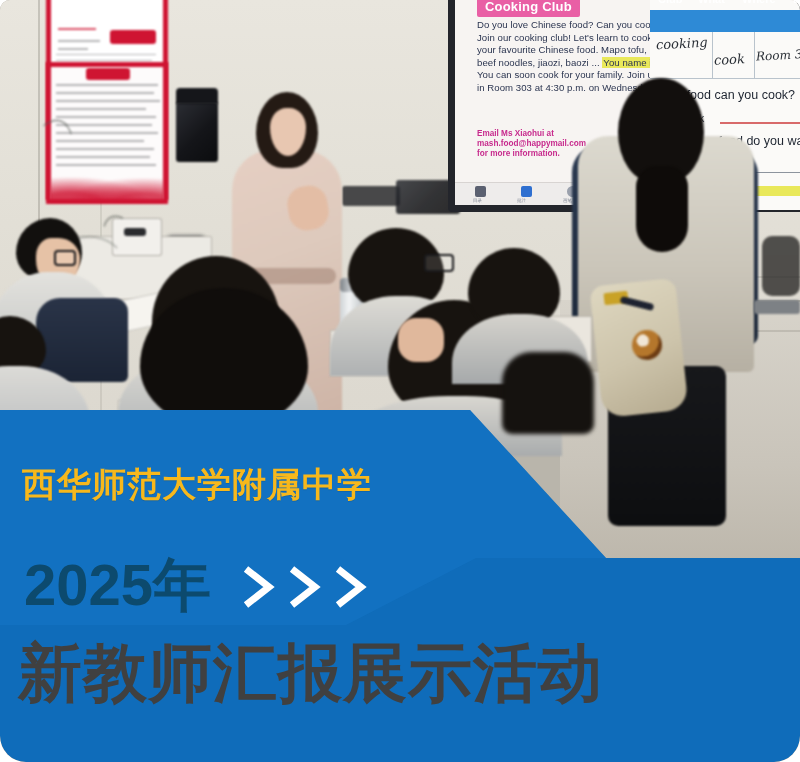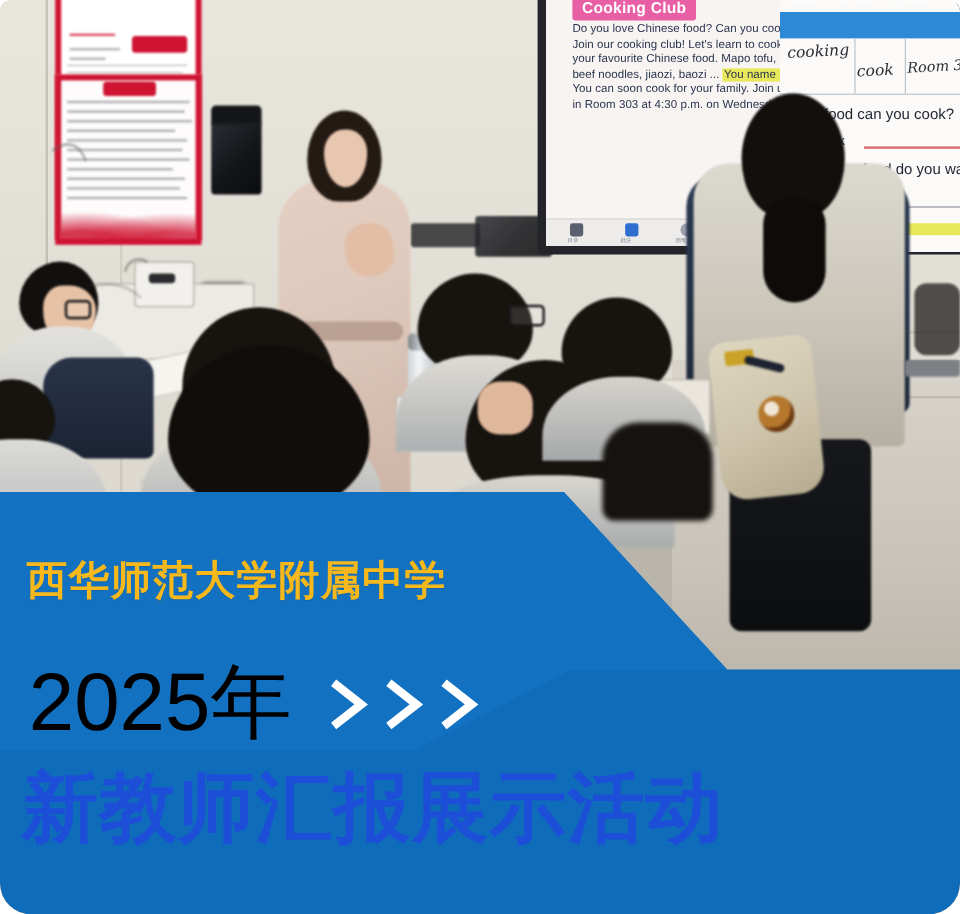--- a/index.html
+++ b/index.html
@@ -442,39 +442,39 @@
   }
   .year-row {
     position: absolute;
     left: 24px; top: 554px;
     display: flex;
     align-items: center;
     gap: 30px;
     white-space: nowrap;
   }
   .year {
-    color: #000000;
-    font-size: 68px;
-    font-weight: normal;
+    color: #0c4a6e;
+    font-size: 58px;
+    font-weight: bold;
     letter-spacing: 0px;
     line-height: 62px;
   }
   .chevrons {
     display: flex;
     align-items: center;
     gap: 12px;
     margin-top: 4px;
   }
   .chev {
     display: block;
   }
   .main-title {
     position: absolute;
     left: 18px; top: 634px;
-    color: #1d4ed8;
+    color: #404040;
     font-size: 64px;
     font-weight: bold;
     letter-spacing: 1px;
     line-height: 78px;
     white-space: nowrap;
   }
 </style>
 </head>
 <body>
 
@@ -530,20 +530,25 @@
 
     <div class="screen">
       <div class="slide">
 
         <div class="slide-tab">Cooking Club</div>
 
         <div class="slide-body">
           <span>Do you love Chinese food? Can you cook? Join our cooking club! Let's learn to cook your favourite Chinese food. Mapo tofu, beef noodles, jiaozi, baozi ... </span><span class="hl">You name it!</span><span> You can soon cook for your family. Join us in Room 303 at 4:30 p.m. on Wednesdays.</span>
         </div>
 
+        <div class="slide-email">
+          <div>Email Ms Xiaohui at</div>
+          <div>mash.food@happymail.com</div>
+          <div>for more information.</div>
+        </div>
 
         <div class="slide-doodle"></div>
         <div class="slide-pan"></div>
         <div class="slide-green"></div>
 
         <div class="slide-bar">
           <span class="bar-ico" style="left:20px;"></span>
           <span class="bar-lbl" style="left:18px;">目录</span>
           <span class="bar-ico" style="left:66px;background:#2e6fd0;"></span>
           <span class="bar-lbl" style="left:62px;">批注</span>

